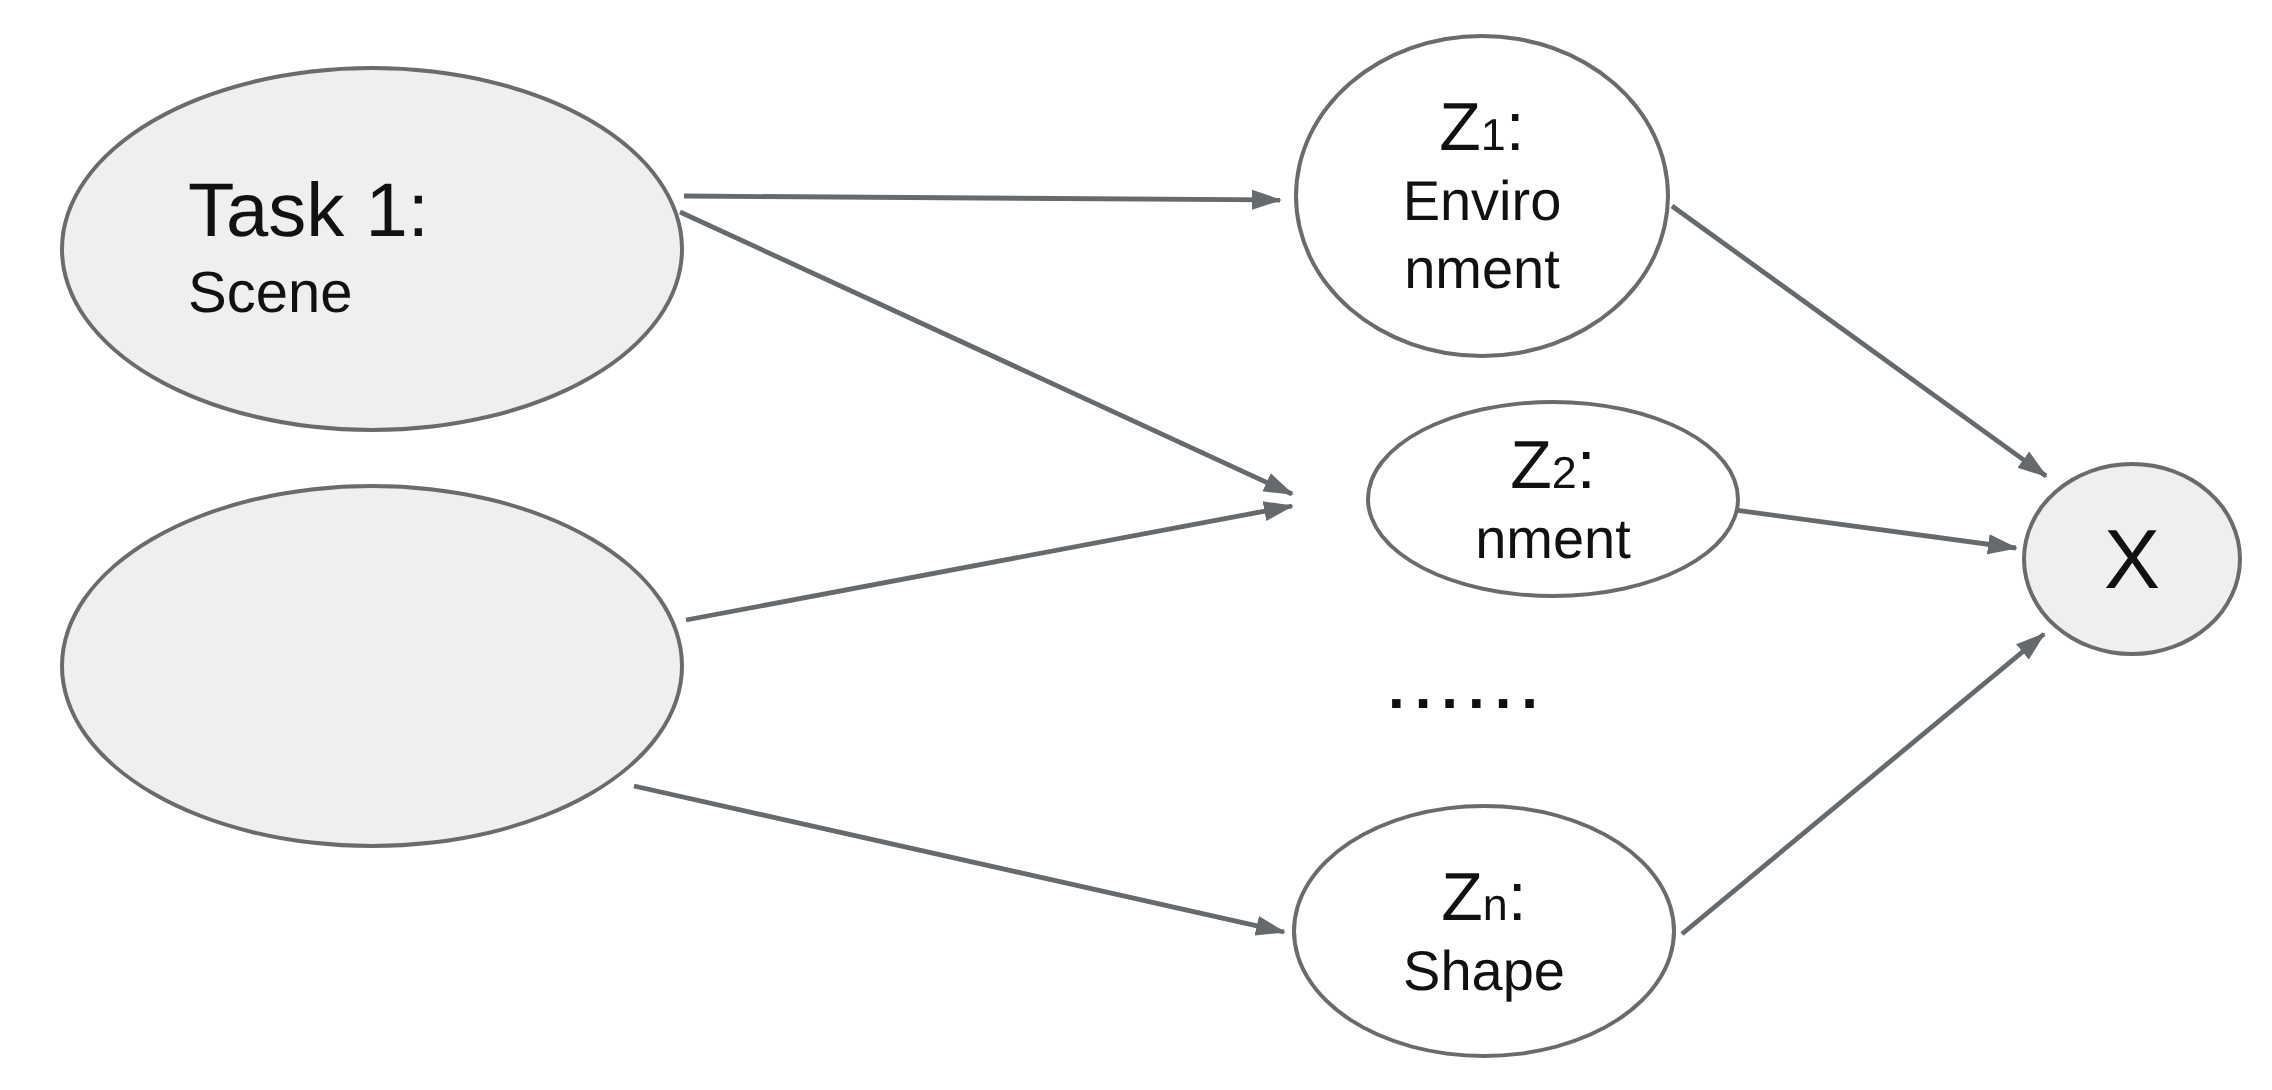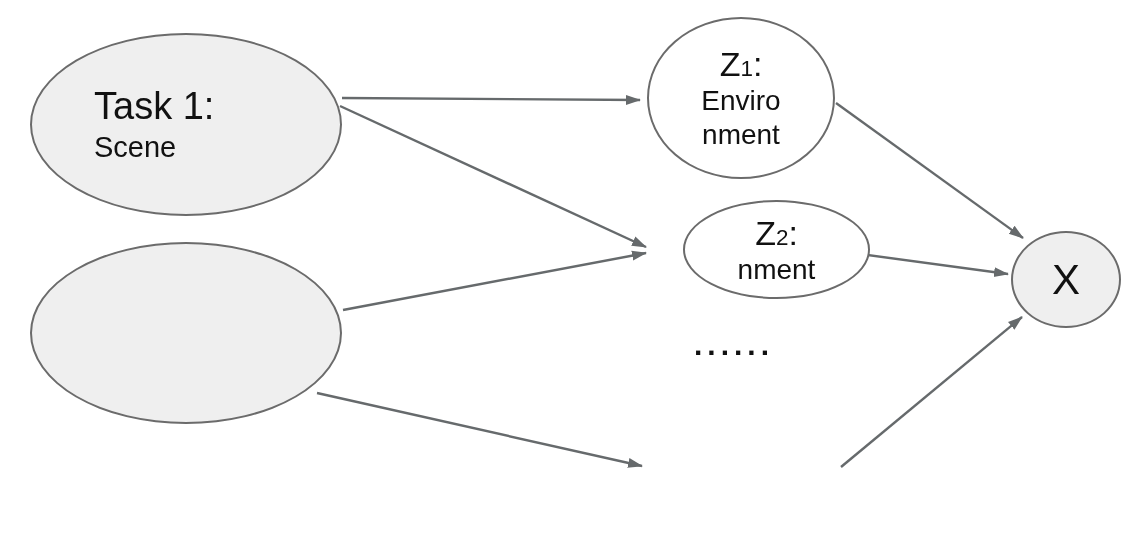--- a/index.html
+++ b/index.html
@@ -87,18 +87,22 @@
     <div class="z-line">nment</div>
   </div>
 
   <div class="node latent-node" id="z2">
     <div class="z-title"><span>Z</span><span class="sub">2</span><span>:</span></div>
     <div class="z-line">nment</div>
   </div>
 
   <div id="dots">......</div>
 
+  <div class="node latent-node" id="zn">
+    <div class="z-title"><span>Z</span><span class="sub">n</span><span>:</span></div>
+    <div class="z-line">Shape</div>
+  </div>
 
   <div class="node x-node" id="xnode">
     <div class="x-label">X</div>
   </div>
 
 </div>
 
 </body></html>

